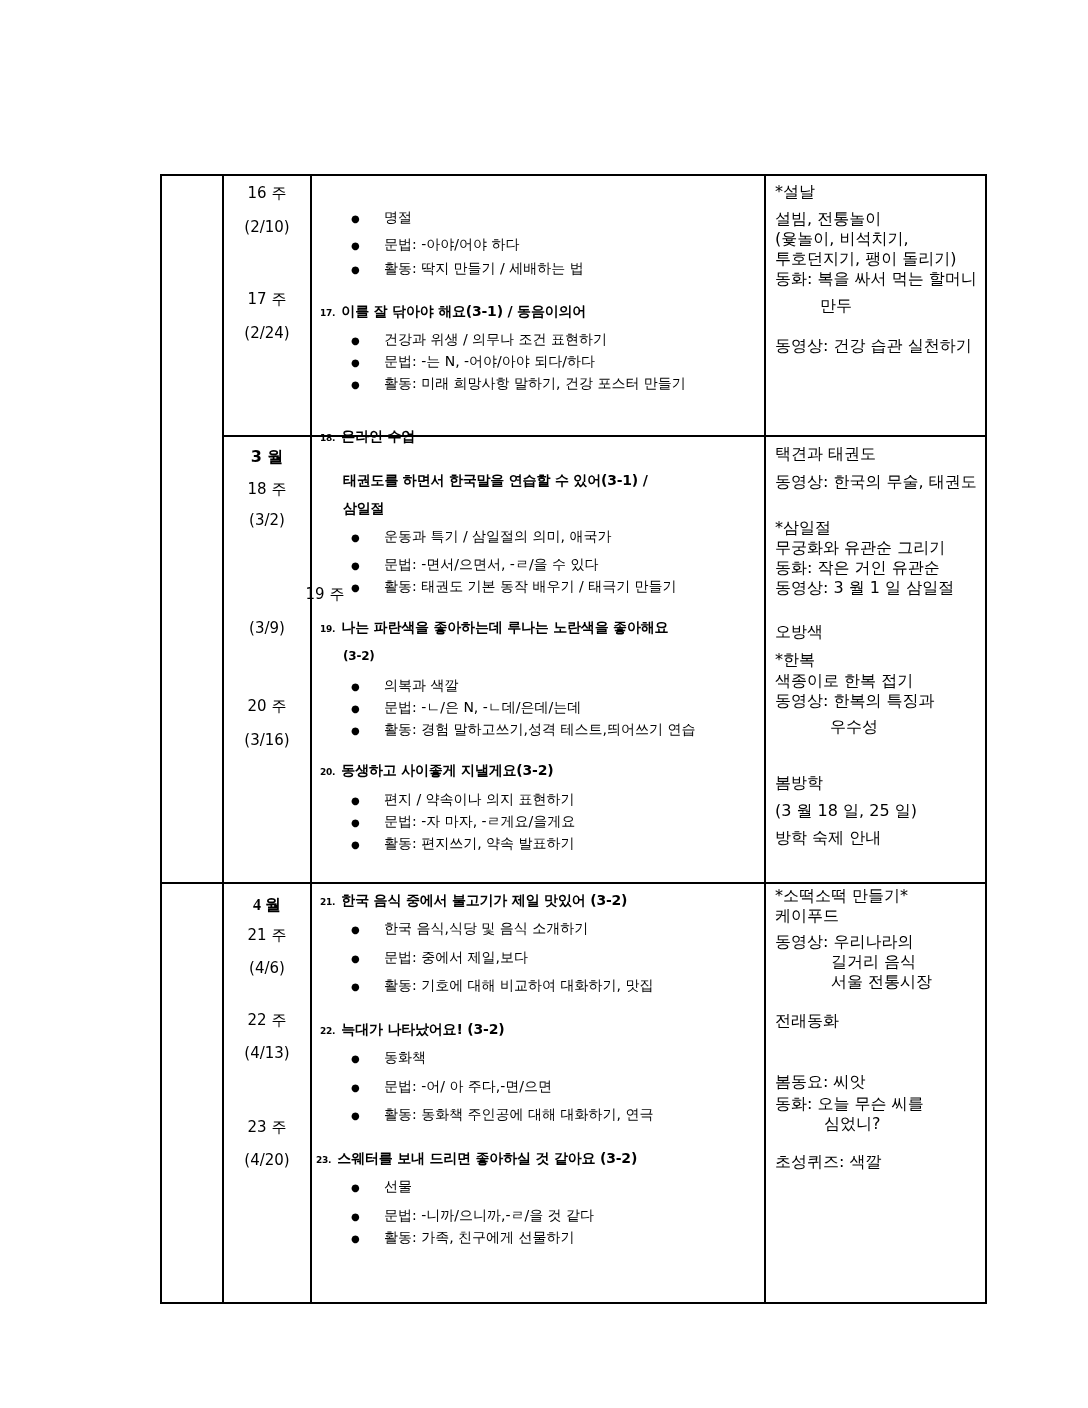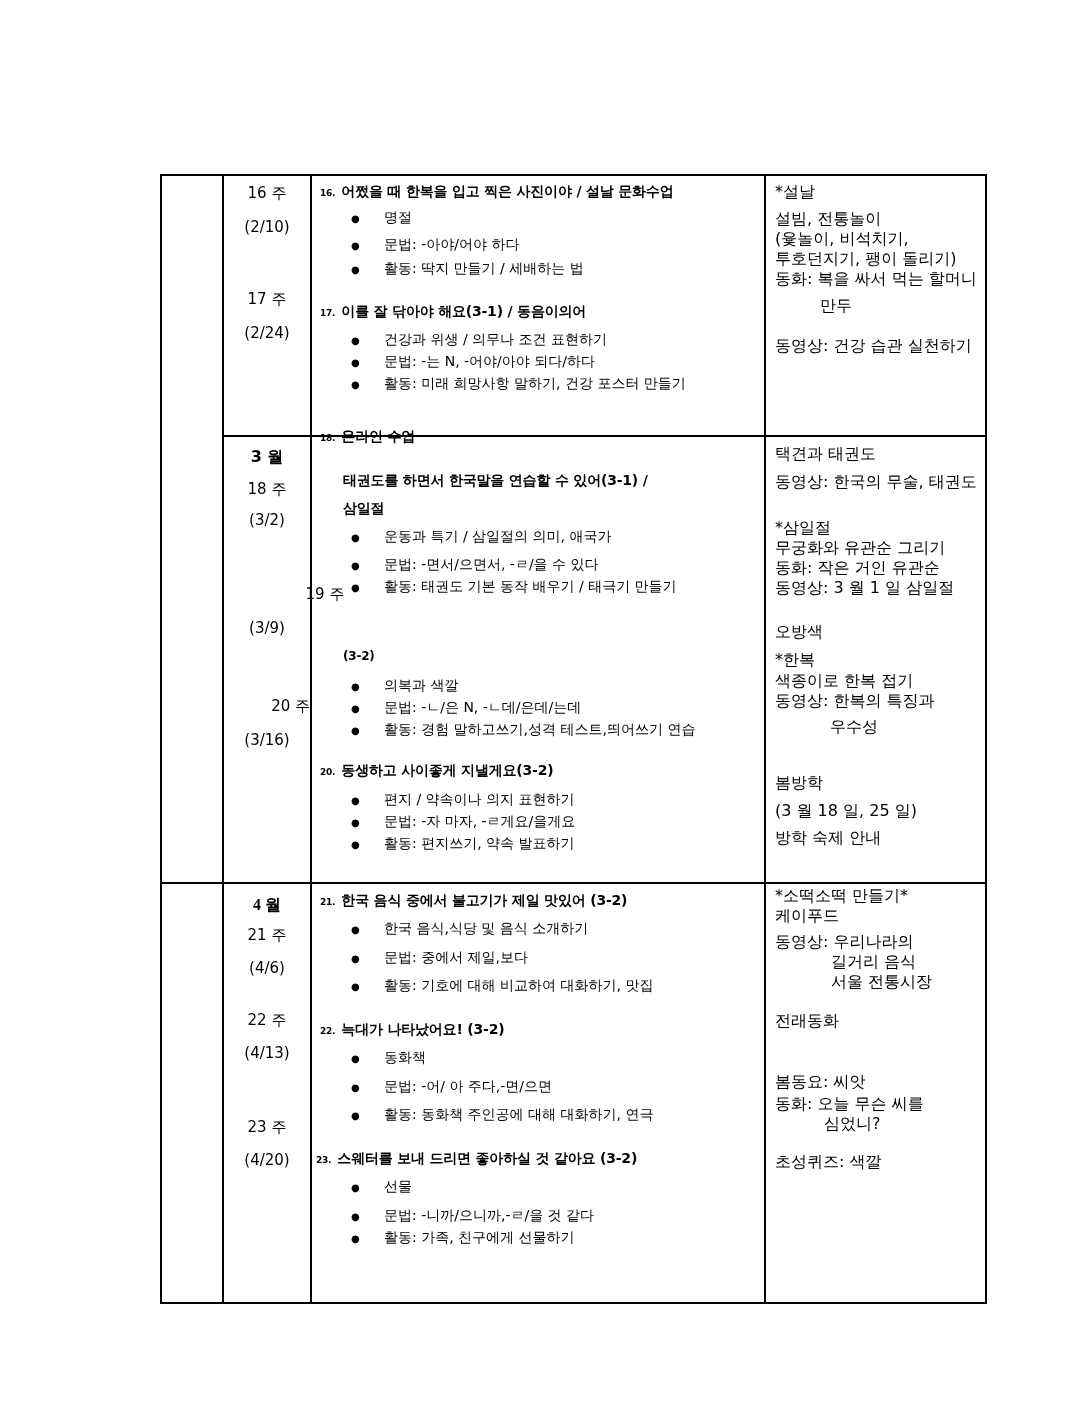--- a/index.html
+++ b/index.html
@@ -28,21 +28,20 @@
   <div class="line" style="left:310px; top:128px; width:2px; height:1130px;"></div>
   <div class="line" style="left:764px; top:128px; width:2px; height:1130px;"></div>
   <div class="line" style="left:222px; top:389px; width:765px; height:2px;"></div>
   <div class="line" style="left:160px; top:836px; width:827px; height:2px;"></div>
 
   <div class="abs wk" style="left:224px; top:138px;">16 주</div>
   <div class="abs wk" style="left:224px; top:172px;">(2/10)</div>
   <div class="abs wk" style="left:224px; top:244px;">17 주</div>
   <div class="abs wk" style="left:224px; top:278px;">(2/24)</div>
 
-  <div class="abs title" style="left:320px; top:137px;"><span class="num">16.</span><span>어쩠을 때 한복을 입고 찍은 사진이야 / 설날 문화수업</span></div>
   <div class="abs bul" style="left:384px; top:163px;"><span class="dot">●</span><span>명절</span></div>
   <div class="abs bul" style="left:384px; top:190px;"><span class="dot">●</span><span>문법: -아야/어야 하다</span></div>
   <div class="abs bul" style="left:384px; top:214px;"><span class="dot">●</span><span>활동: 딱지 만들기 / 세배하는 법</span></div>
 
   <div class="abs title" style="left:320px; top:257px;"><span class="num">17.</span><span>이를 잘 닦아야 해요(3-1) / 동음이의어</span></div>
   <div class="abs bul" style="left:384px; top:285px;"><span class="dot">●</span><span>건강과 위생 / 의무나 조건 표현하기</span></div>
   <div class="abs bul" style="left:384px; top:307px;"><span class="dot">●</span><span>문법: -는 N, -어야/아야 되다/하다</span></div>
   <div class="abs bul" style="left:384px; top:329px;"><span class="dot">●</span><span>활동: 미래 희망사항 말하기, 건강 포스터 만들기</span></div>
 
   <div class="abs note" style="left:775px; top:136px;">*설날</div>
@@ -51,30 +50,31 @@
   <div class="abs note" style="left:775px; top:203px;">투호던지기, 팽이 돌리기)</div>
   <div class="abs note" style="left:775px; top:223px;">동화: 복을 싸서 먹는 할머니</div>
   <div class="abs note" style="left:820px; top:250px;">만두</div>
   <div class="abs note" style="left:775px; top:290px;">동영상: 건강 습관 실천하기</div>
 
   <div class="abs month" style="left:224px; top:401px;">3 월</div>
   <div class="abs wk" style="left:224px; top:434px;">18 주</div>
   <div class="abs wk" style="left:224px; top:465px;">(3/2)</div>
   <div class="abs wk" style="left:236px; top:539px;padding-left:46px;">19 주</div>
   <div class="abs wk" style="left:224px; top:573px;">(3/9)</div>
-  <div class="abs wk" style="left:224px; top:651px;text-align:right;">20 주</div>
+  <div class="abs wk" style="left:224px; top:651px;">20 주</div>
   <div class="abs wk" style="left:224px; top:685px;">(3/16)</div>
 
   <div class="abs title" style="left:320px; top:382px;"><span class="num">18.</span><span>온라인 수업</span></div>
   <div class="abs title" style="left:343px; top:426px;">태권도를 하면서 한국말을 연습할 수 있어(3-1) /</div>
   <div class="abs title" style="left:343px; top:454px;">삼일절</div>
   <div class="abs bul" style="left:384px; top:482px;"><span class="dot">●</span><span>운동과 특기 / 삼일절의 의미, 애국가</span></div>
   <div class="abs bul" style="left:384px; top:510px;"><span class="dot">●</span><span>문법: -면서/으면서, -ㄹ/을 수 있다</span></div>
   <div class="abs bul" style="left:384px; top:532px;"><span class="dot">●</span><span>활동: 태권도 기본 동작 배우기 / 태극기 만들기</span></div>
 
+  <div class="abs title" style="left:320px; top:573px;"><span class="num">19.</span><span>나는 파란색을 좋아하는데 루나는 노란색을 좋아해요</span></div>
   <div class="abs title" style="left:343px; top:603px; font-size:12px;">(3-2)</div>
   <div class="abs bul" style="left:384px; top:631px;"><span class="dot">●</span><span>의복과 색깔</span></div>
   <div class="abs bul" style="left:384px; top:653px;"><span class="dot">●</span><span>문법: -ㄴ/은 N, -ㄴ데/은데/는데</span></div>
   <div class="abs bul" style="left:384px; top:675px;"><span class="dot">●</span><span>활동: 경험 말하고쓰기,성격 테스트,띄어쓰기 연습</span></div>
 
   <div class="abs title" style="left:320px; top:716px;"><span class="num">20.</span><span>동생하고 사이좋게 지낼게요(3-2)</span></div>
   <div class="abs bul" style="left:384px; top:745px;"><span class="dot">●</span><span>편지 / 약속이나 의지  표현하기</span></div>
   <div class="abs bul" style="left:384px; top:767px;"><span class="dot">●</span><span>문법: -자 마자, -ㄹ게요/을게요</span></div>
   <div class="abs bul" style="left:384px; top:789px;"><span class="dot">●</span><span>활동: 편지쓰기, 약속 발표하기</span></div>
 

